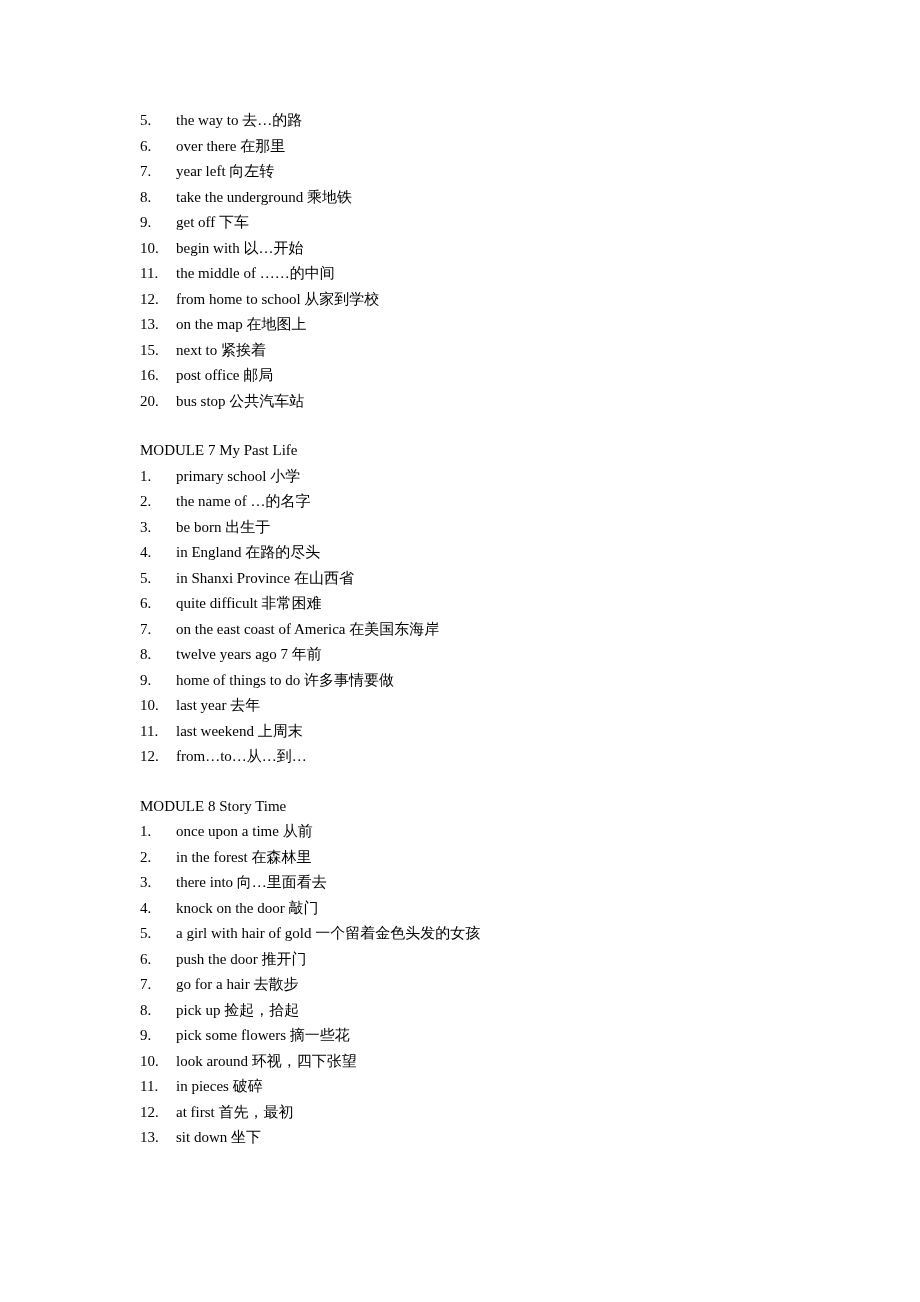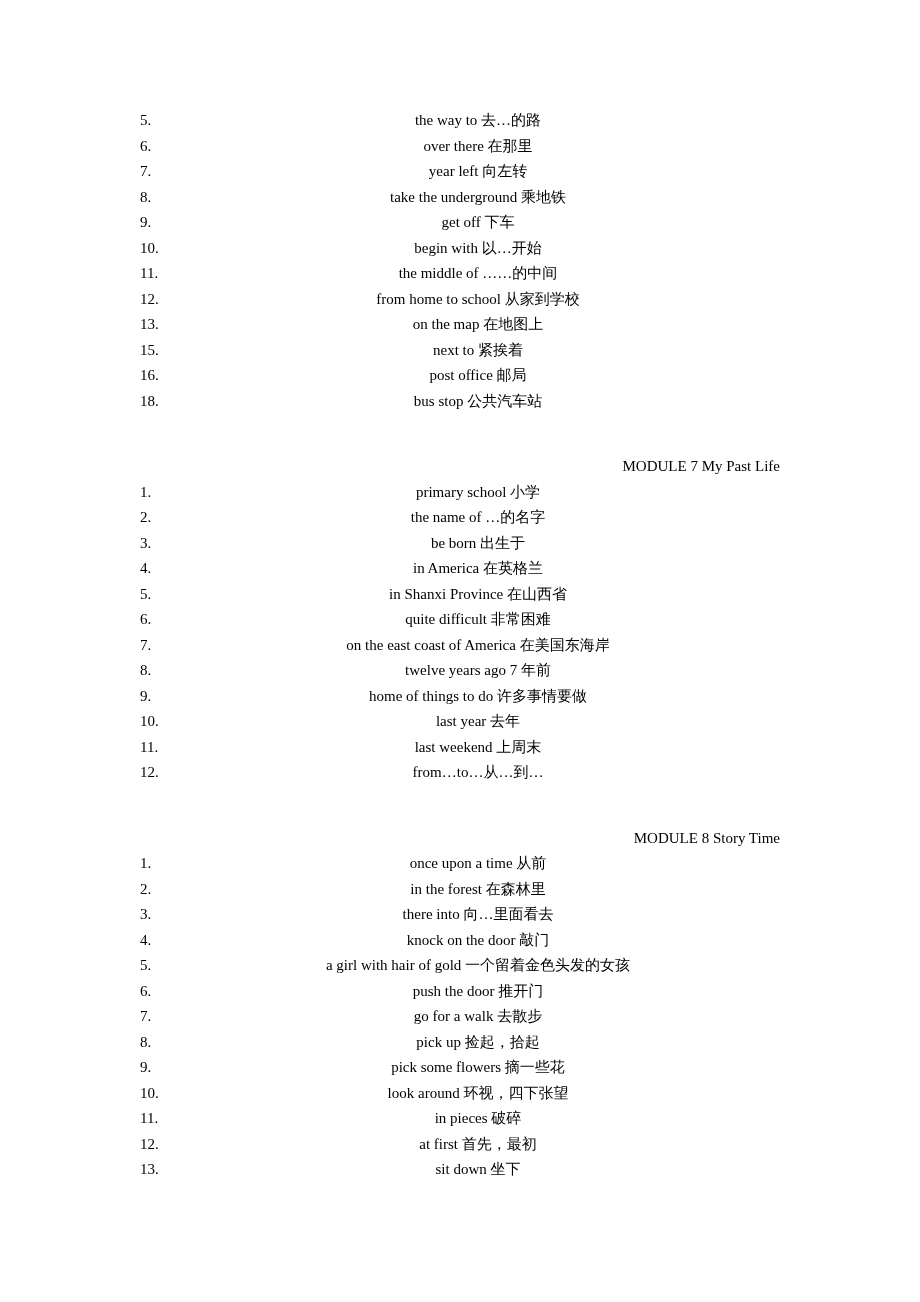--- a/index.html
+++ b/index.html
@@ -20,25 +20,23 @@
   .entry {
     display: flex;
     align-items: baseline;
   }
   .num {
     width: 36px;
     flex-shrink: 0;
   }
   .text {
     flex: 1;
-    text-align: center;
   }
   .section-title {
-    margin-top: 40px;
-    text-align: right;
+    margin-top: 24px;
   }
 </style>
 </head>
 <body>
 
 <div class="page" id="page-root">
     <div class="entry">
       <span class="num">5.</span>
       <span class="text">the way to 去…的路</span>
     </div>
@@ -76,39 +74,39 @@
     </div>
     <div class="entry">
       <span class="num">15.</span>
       <span class="text">next to 紧挨着</span>
     </div>
     <div class="entry">
       <span class="num">16.</span>
       <span class="text">post office 邮局</span>
     </div>
     <div class="entry">
-      <span class="num">18.</span>
+      <span class="num">20.</span>
       <span class="text">bus stop 公共汽车站</span>
     </div>
     <div class="section-title">MODULE 7 My Past Life</div>
     <div class="entry">
       <span class="num">1.</span>
       <span class="text">primary school 小学</span>
     </div>
     <div class="entry">
       <span class="num">2.</span>
       <span class="text">the name of …的名字</span>
     </div>
     <div class="entry">
       <span class="num">3.</span>
       <span class="text">be born 出生于</span>
     </div>
     <div class="entry">
       <span class="num">4.</span>
-      <span class="text">in America 在英格兰</span>
+      <span class="text">in England 在路的尽头</span>
     </div>
     <div class="entry">
       <span class="num">5.</span>
       <span class="text">in Shanxi Province 在山西省</span>
     </div>
     <div class="entry">
       <span class="num">6.</span>
       <span class="text">quite difficult 非常困难</span>
     </div>
     <div class="entry">
@@ -155,21 +153,21 @@
     <div class="entry">
       <span class="num">5.</span>
       <span class="text">a girl with hair of gold 一个留着金色头发的女孩</span>
     </div>
     <div class="entry">
       <span class="num">6.</span>
       <span class="text">push the door 推开门</span>
     </div>
     <div class="entry">
       <span class="num">7.</span>
-      <span class="text">go for a walk 去散步</span>
+      <span class="text">go for a hair 去散步</span>
     </div>
     <div class="entry">
       <span class="num">8.</span>
       <span class="text">pick up 捡起，拾起</span>
     </div>
     <div class="entry">
       <span class="num">9.</span>
       <span class="text">pick some flowers 摘一些花</span>
     </div>
     <div class="entry">

